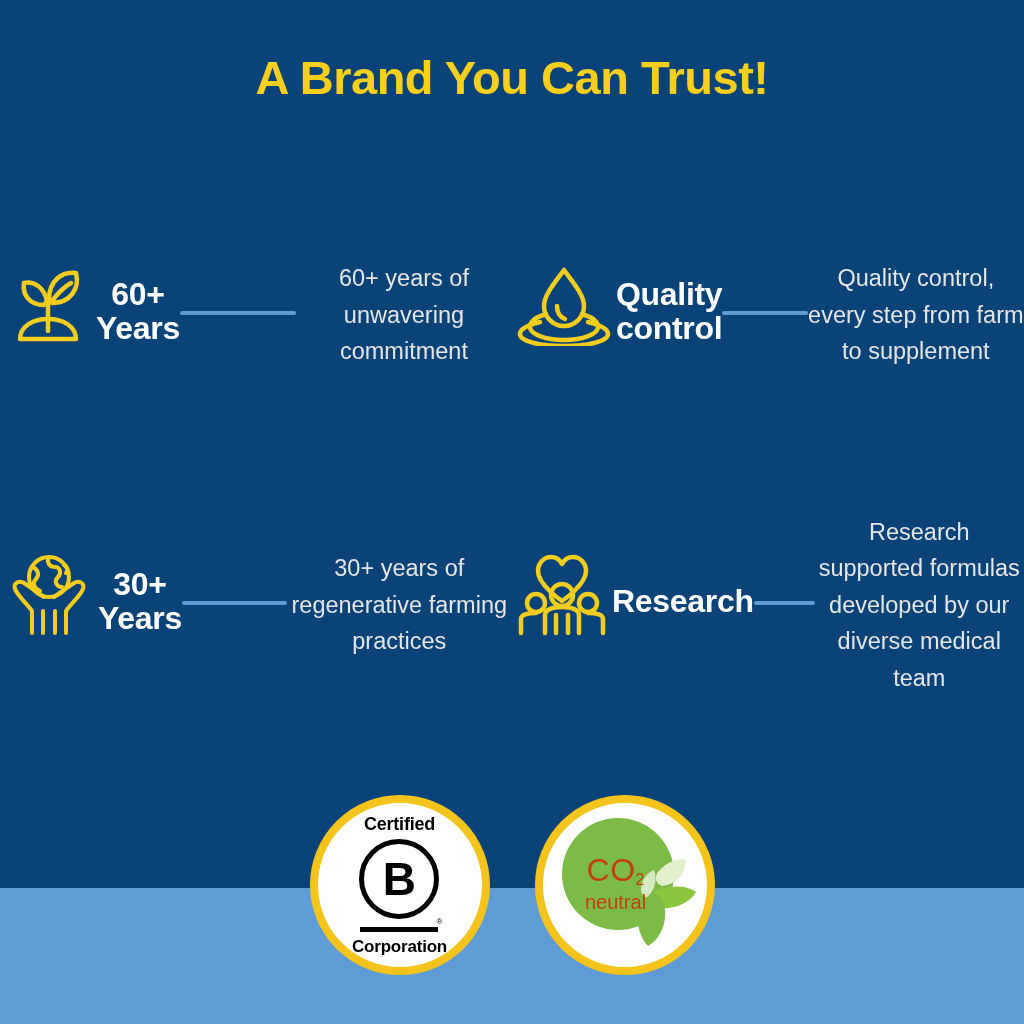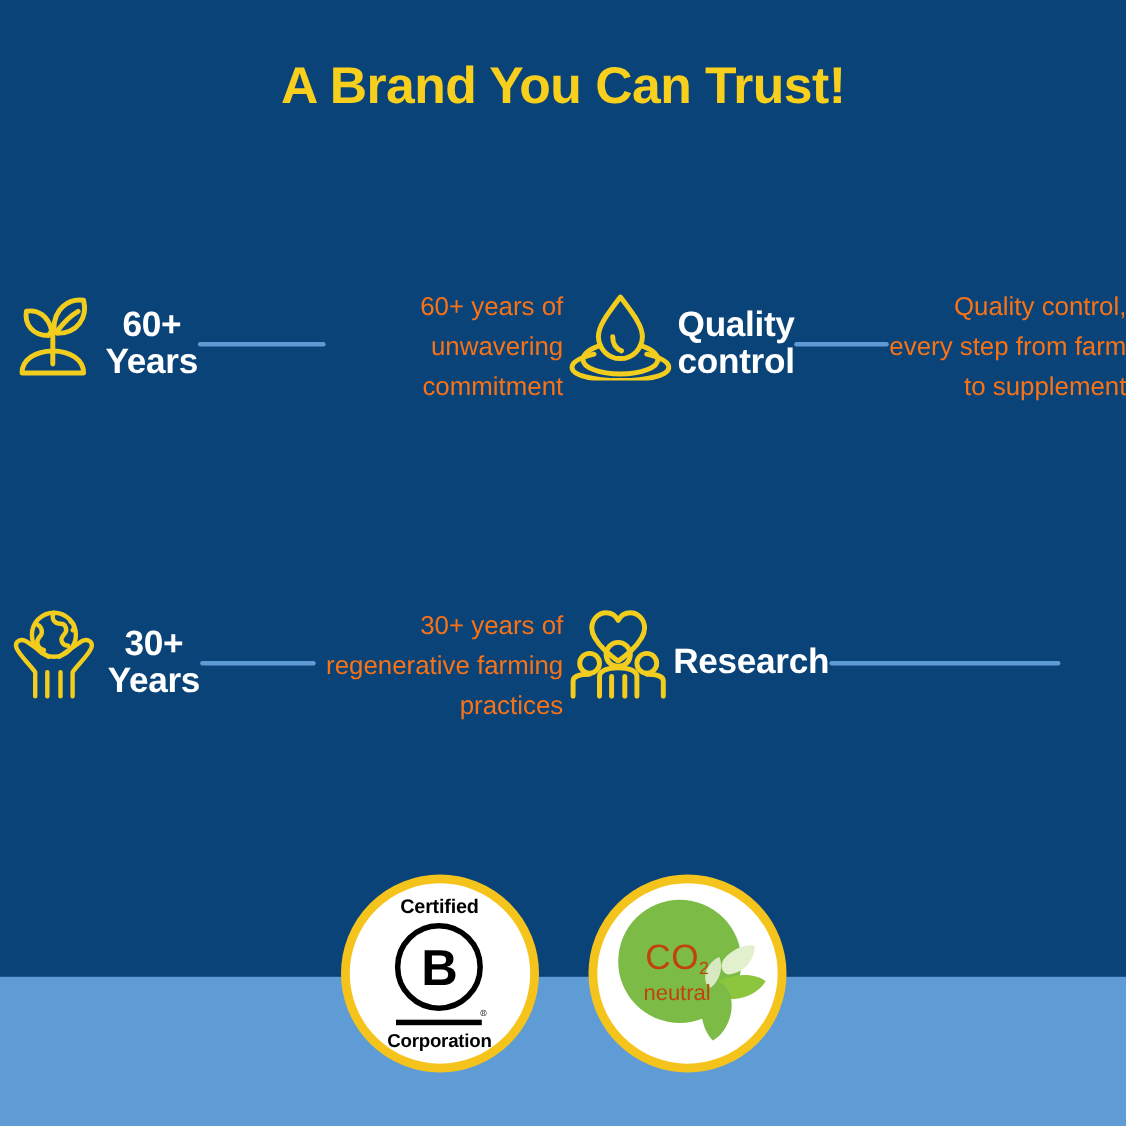--- a/index.html
+++ b/index.html
@@ -84,24 +84,24 @@
   .rule {
     margin-top: 15px;
     width: 210px;
     height: 4px;
     background: #5e9bd5;
     border-radius: 2px;
   }
 
   .feat-desc {
     margin-top: 20px;
-    color: #f97316;
+    color: #e5e5e5;
     font-size: 23.5px;
     line-height: 1.55;
-    text-align: right;
+    text-align: center;
     max-width: 420px;
   }
 
   
   .badges {
     position: absolute;
     top: 795px;
     left: 0;
     width: 1024px;
     display: flex;
@@ -285,20 +285,21 @@
           <circle cx="24" cy="50" r="9"></circle>
           <path d="M9 80 L9 66 C9 62 15 60 24 60"></path>
           <circle cx="76" cy="50" r="9"></circle>
           <path d="M91 80 L91 66 C91 62 85 60 76 60"></path>
           <path d="M44 62 L44 80"></path>
           <path d="M56 62 L56 80"></path>
         </svg>
       </div>
       <div class="feat-title">Research</div>
       <div class="rule"></div>
+      <div class="feat-desc">Research supported formulas developed by our diverse medical team</div>
     </div>
 
   </div>
 
   <div class="badges">
 
     <div class="badge">
       <div class="bcorp-inner">
         <div class="bcorp-top">Certified</div>
         <div class="bcorp-circle">B</div>

